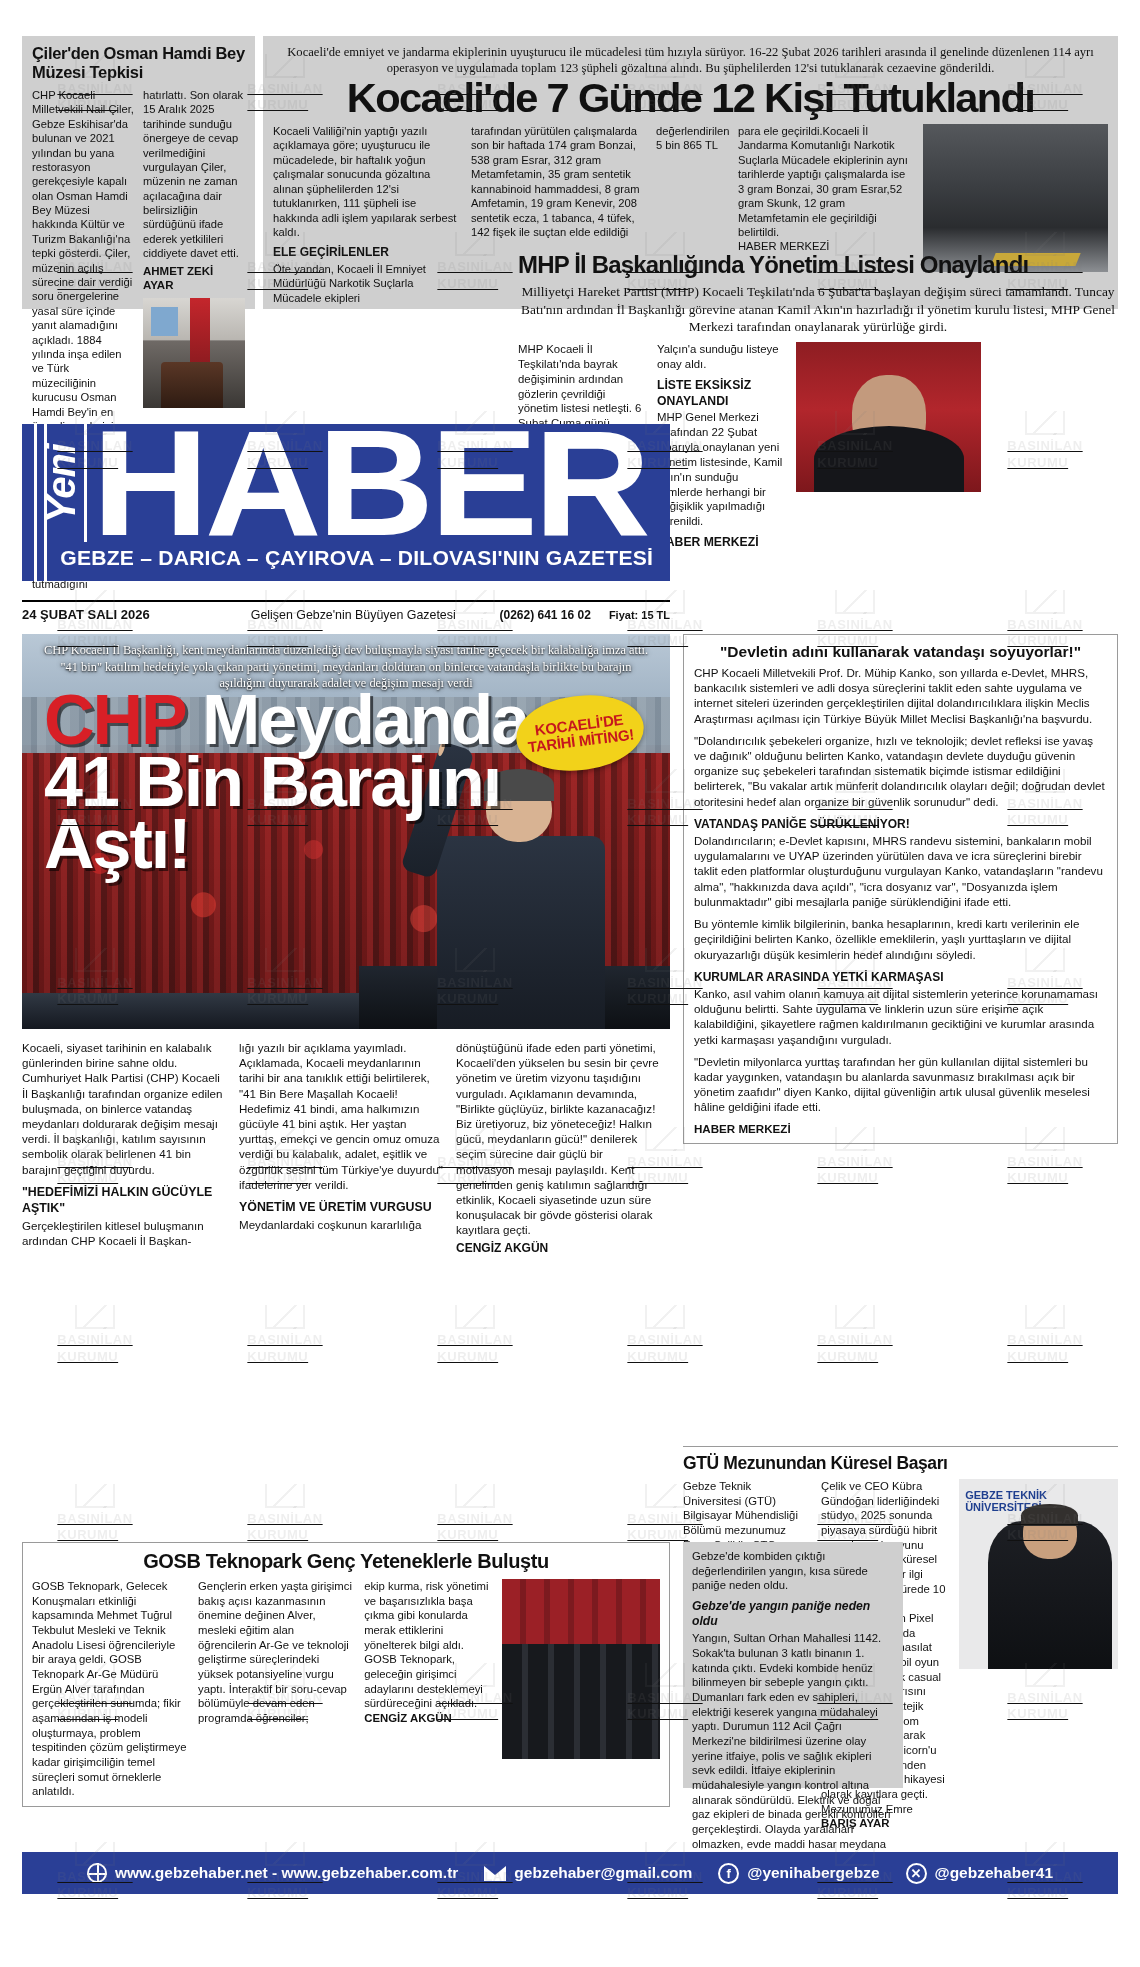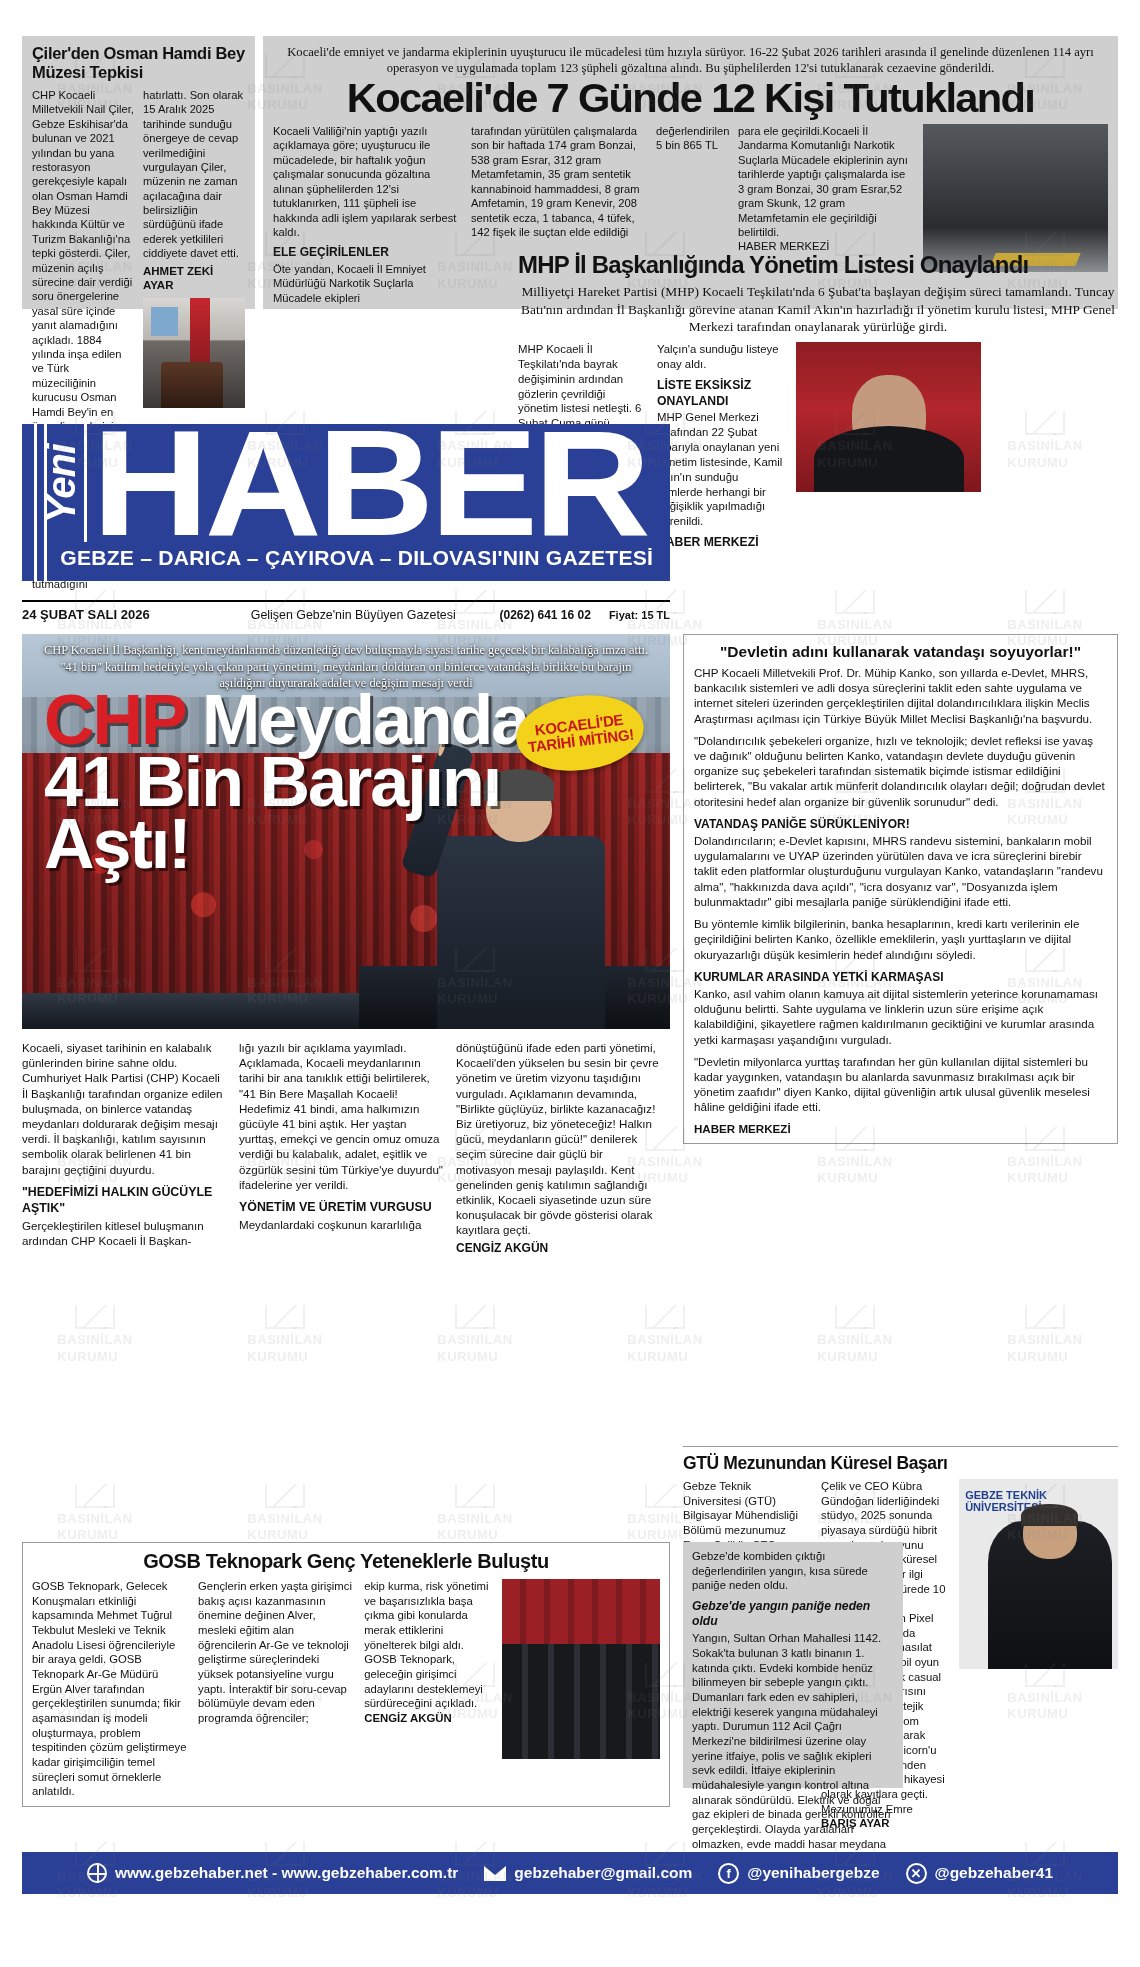--- a/index.html
+++ b/index.html
@@ -7,21 +7,21 @@
   body {
     width:1140px; height:1967px;
     background:#ffffff;
     font-family:"Liberation Sans", sans-serif;
     color:#111;
     position:relative;
     overflow:hidden;
   }
   
   .wm { position:absolute; inset:0; pointer-events:none; z-index:60;
-        display:grid; grid-template-columns:repeat(6,1fr); grid-template-rows:repeat(11,1fr); }
+        display:grid; grid-template-columns:repeat(6,1fr); grid-template-rows:repeat(11,1fr);text-decoration:underline; }
   .wm i { display:flex; flex-direction:column; align-items:center; justify-content:center;
           font-style:normal; font-weight:bold; font-size:13px; letter-spacing:.5px;
           color:rgba(120,120,120,.13); line-height:1.25; transform:translateY(-6px); }
   .wm i:before { content:""; width:36px; height:22px; margin-bottom:3px;
           border:2px solid rgba(120,120,120,.10); border-top:none;
           background:linear-gradient(135deg,transparent 48%,rgba(120,120,120,.10) 48%,rgba(120,120,120,.10) 52%,transparent 52%); }
 
   .page { position:relative; z-index:2; padding:0; }
   .serif { font-family:"Liberation Serif", serif; }
 

